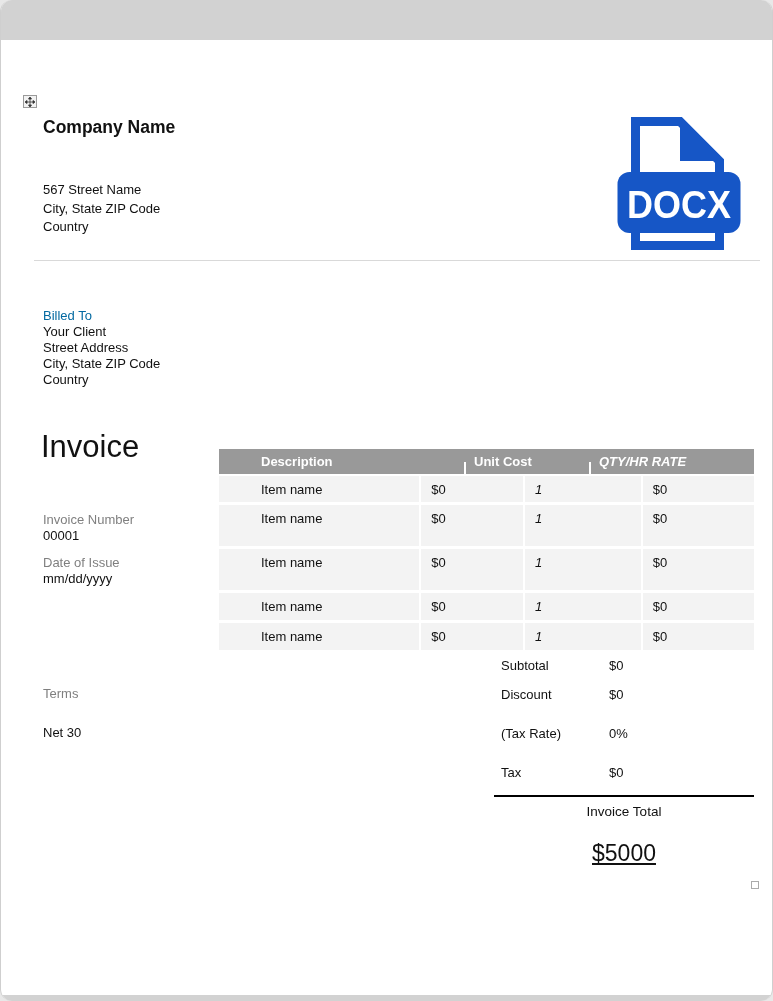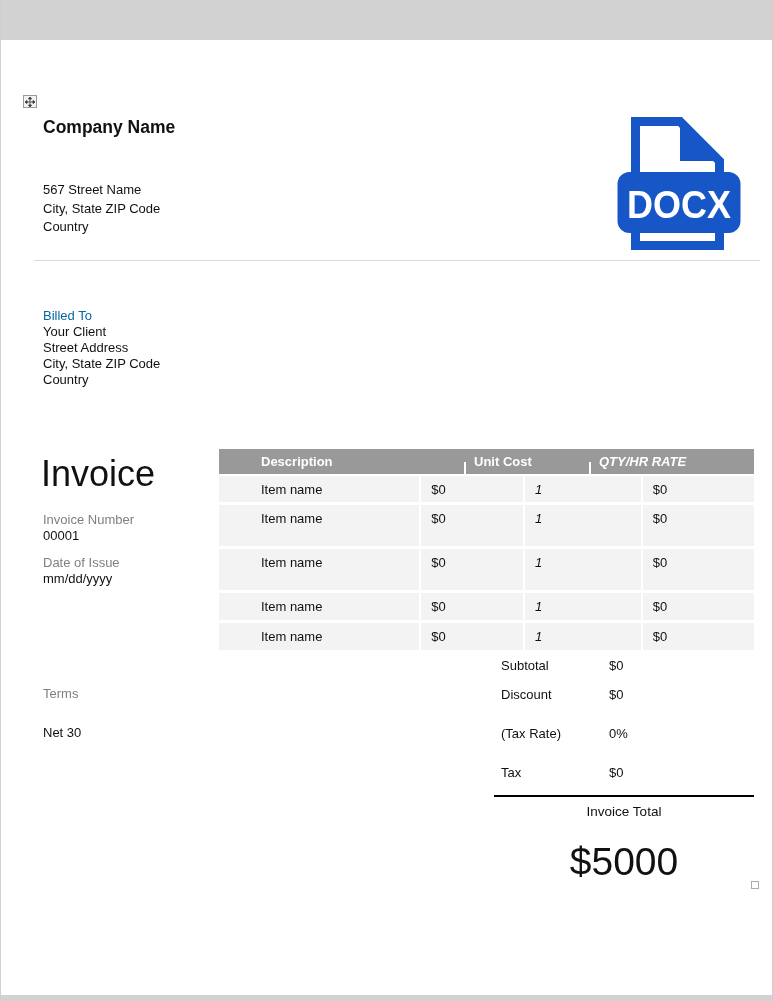--- a/index.html
+++ b/index.html
@@ -1,21 +1,21 @@
 <!DOCTYPE html>
 <html><head>
 <meta charset="utf-8">
 <style>
   html,body { margin:0; padding:0; background:#e8e8e8; }
   * { box-sizing:border-box; }
   .screen {
     position:relative; width:773px; height:1001px; margin:0 auto;
     background:#ffffff; overflow:hidden;
     border-left:1px solid #cfcfcf; border-right:1px solid #cfcfcf;
-    font-family:"Liberation Sans", sans-serif; color:#111;
+    font-family:"Liberation Sans", sans-serif; color:#111;border-radius:12px;
   }
   .top-bar { position:absolute; top:0; left:0; right:0; height:40px; background:#d2d2d2; }
   .bottom-bar { position:absolute; bottom:0; left:0; right:0; height:6px; background:#d2d2d2; }
 
   .abs { position:absolute; }
 
   .move-handle {
     left:22px; top:95px; width:14px; height:13px;
     border:1px solid #9a9a9a; background:#f2f2f2;
     display:flex; align-items:center; justify-content:center;
@@ -27,21 +27,21 @@
   .contact { left:223px; top:181px; font-size:13px; line-height:17.5px; }
   .contact a { color:#1155CC; text-decoration:underline; }
 
   .docx-icon { left:616px; top:114px; width:124px; height:139px; }
 
   .divider { left:33px; top:260px; width:726px; height:1px; background:#d9d9d9; }
 
   .billed { left:42px; top:308px; font-size:13px; line-height:16px; }
   .billed .lbl { color:#0369a1; }
 
-  .invoice-title { left:40px; top:430px; font-size:36px; line-height:1.1; letter-spacing:0;margin-top:24px; }
+  .invoice-title { left:40px; top:430px; font-size:31px; line-height:1.1; letter-spacing:0; }
 
   .meta { left:42px; font-size:13px; line-height:16px; }
   .meta .lbl { color:#7f7f7f; }
   .meta-number { top:512px; }
   .meta-date { top:555px; }
 
   .terms-lbl { left:42px; top:686px; font-size:13px; color:#7f7f7f; }
   .terms-val { left:42px; top:725px; font-size:13px; }
 
   
@@ -60,21 +60,21 @@
   .c0 { width:181px; } .c1 { width:93px; } .c2 { width:112px;font-style:italic; } .c3 { width:149px; }
   .h26 { height:26px; } .h41 { height:41px; } .h27 { height:27px; }
 
   
   .tot-label { left:500px; font-size:13px; }
   .tot-value { left:608px; font-size:13px; }
   .t-y0 { top:658px; } .t-y1 { top:687px; } .t-y2 { top:726px; } .t-y3 { top:765px; }
 
   .total-rule { left:493px; top:795px; width:260px; height:2px; background:#000; }
   .total-label { left:493px; top:804px; width:260px; text-align:center; font-size:13.5px; }
-  .total-value { left:493px; top:840px; width:260px; text-align:center; font-size:39px; }
+  .total-value { left:493px; top:840px; width:260px; text-align:center; font-size:23px;text-decoration:underline; }
 
   .resize-handle { left:750px; top:881px; width:8px; height:8px; border:1px solid #ababab; background:#fff; }
 </style>
 </head>
 <body>
 
 <div class="screen">
   <div class="top-bar"></div>
   <div class="bottom-bar"></div>
 

